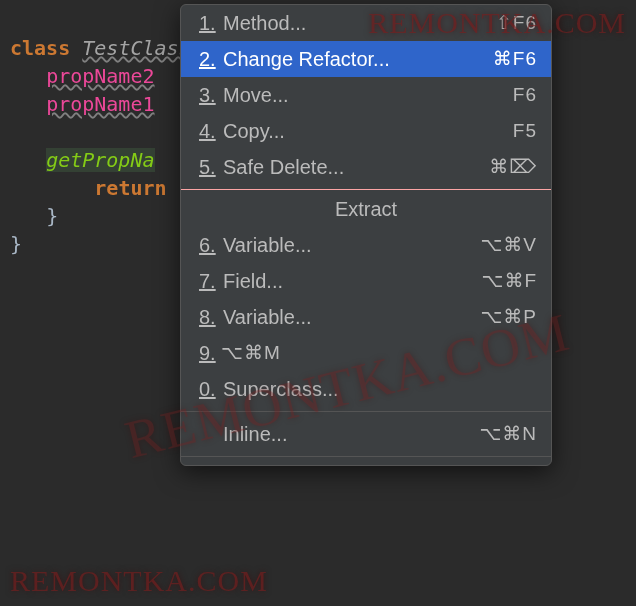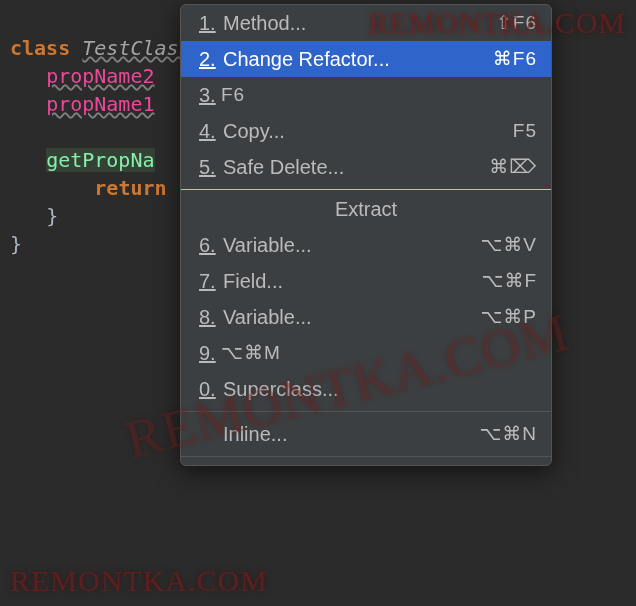--- a/index.html
+++ b/index.html
@@ -23,21 +23,21 @@
     font-family: Menlo, Consolas, monospace;
     font-size: 20px;
     line-height: 28px;
     white-space: pre;
     color: #a9b7c6;
   }
   .kw      { color: #cc7832; font-weight: bold; }
   .ident   { color: #a9b7c6; }
   .classnm { color: #a4a4a4; font-style: italic; }
   .prop    { color: #ec4899; }
-  .method  { color: #86efac; background: #344134; }
+  .method  { color: #84cc16; background: #344134; font-style: italic; }
   .squiggle {
     text-decoration: underline;
     text-decoration-style: wavy;
     text-decoration-color: #808080;
   }
 
   
   .popup {
     position: absolute;
     left: 180px;
@@ -133,20 +133,21 @@
     <span class="mi-label">Method...</span>
     <span class="mi-shortcut">⇧F6</span>
   </div>
   <div class="menu-item selected">
     <span class="mi-num">2.</span>
     <span class="mi-label">Change Refactor...</span>
     <span class="mi-shortcut">⌘F6</span>
   </div>
   <div class="menu-item">
     <span class="mi-num">3.</span>
+    <span class="mi-label">Move...</span>
     <span class="mi-shortcut">F6</span>
   </div>
   <div class="menu-item">
     <span class="mi-num">4.</span>
     <span class="mi-label">Copy...</span>
     <span class="mi-shortcut">F5</span>
   </div>
   <div class="menu-item">
     <span class="mi-num">5.</span>
     <span class="mi-label">Safe Delete...</span>

